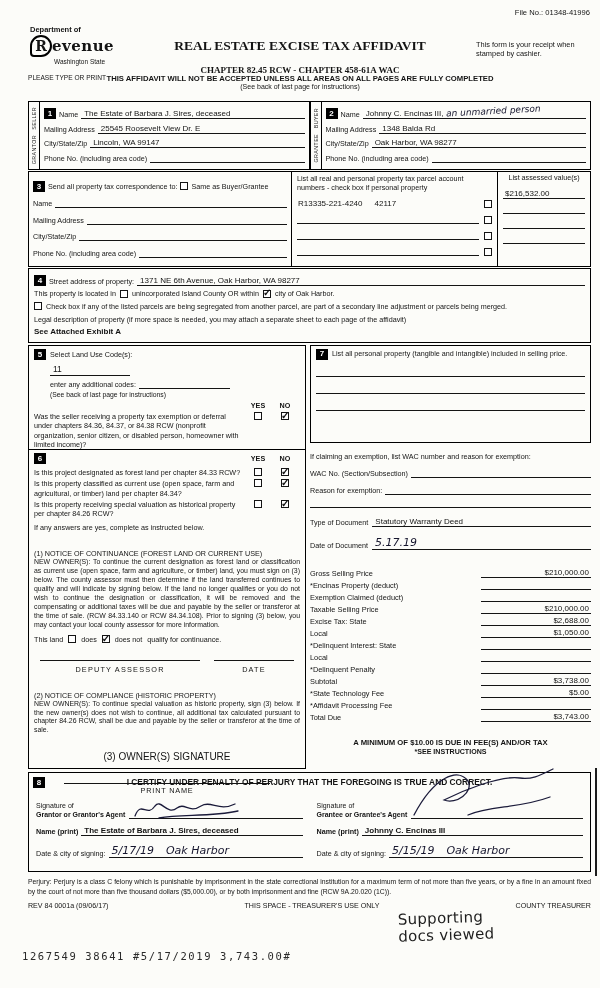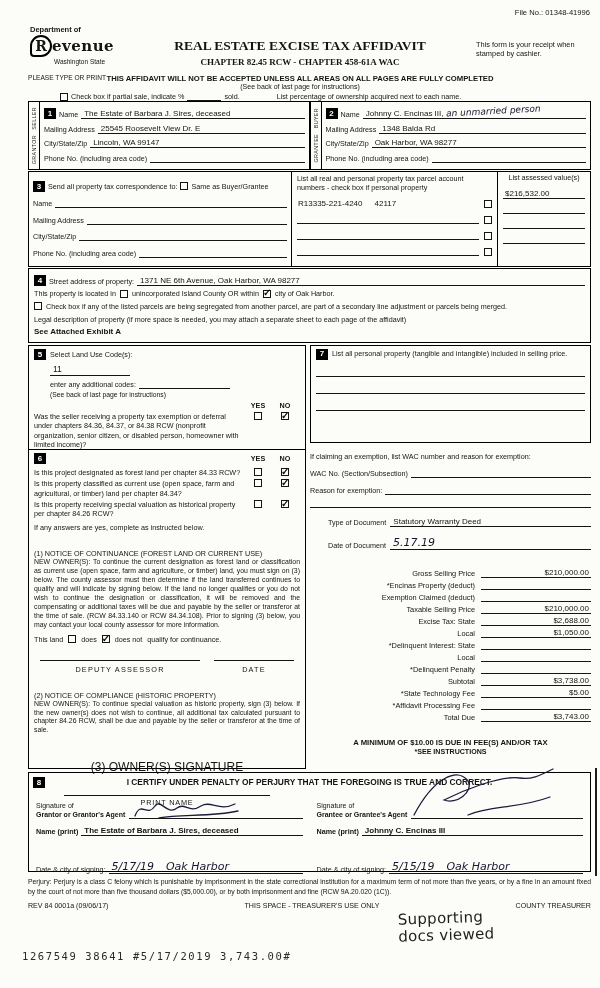--- a/index.html
+++ b/index.html
@@ -23,21 +23,21 @@
   .logo .dept{font-size:7.5px;font-weight:bold;}
   .logo .revrow{display:flex;align-items:center;margin-top:1px;}
   .rcirc{width:22px;height:22px;border:2px solid #000;border-radius:50% 50% 50% 4px;
          display:inline-flex;align-items:center;justify-content:center;
          font-family:"DejaVu Serif",serif;font-weight:bold;font-size:14px;}
   .evenue{font-family:"DejaVu Serif",serif;font-weight:bold;font-size:15px;letter-spacing:0.5px;}
   .wastate{font-size:6.5px;margin-top:1px;margin-left:24px;}
   .pleasetype{top:74px;left:28px;font-size:6.6px;}
   .titleblk{top:38px;left:150px;width:300px;text-align:center;}
   .titleblk .t1{font-family:"Liberation Serif",serif;font-weight:bold;font-size:13.5px;}
-  .titleblk .t2{font-family:"Liberation Serif",serif;font-weight:bold;font-size:9px;margin-top:3px;}
+  .titleblk .t2{font-family:"Liberation Serif",serif;font-weight:bold;font-size:9px;margin-top:11px;}
   .receiptnote{top:40px;right:12px;width:112px;font-size:7.4px;line-height:1.25;}
   .warnline{top:74px;left:0;width:100%;text-align:center;font-weight:bold;font-size:7.7px;}
   .seeback{top:83px;left:0;width:100%;text-align:center;font-size:7px;}
   .partialrow{top:92px;left:60px;width:530px;display:flex;align-items:flex-end;gap:3px;font-size:7.2px;}
   .pctline{width:34px;border-bottom:1px solid #141414;height:8px;}
   .ownlabel{margin-left:34px;}
   
   .parties{top:101px;left:28px;width:563px;height:69px;display:flex;}
   .party{flex:1;border:1px solid #000;display:flex;}
   .sidestrip{width:11px;border-right:1px solid #000;display:flex;flex-direction:column;
@@ -86,53 +86,53 @@
   .s6head .yn:last-child{margin-right:6px;}
   .ifyes{margin:4px 0 3px 0;}
   .ntitle{margin-top:14px;}
   .nbody{line-height:1.3;font-size:6.9px;text-align:justify;}
   .landrow{display:flex;align-items:center;gap:5px;margin:5px 0 2px 0;}
   .darow{display:flex;gap:14px;margin:6px 6px 3px 6px;}
   .dacell{flex:2;}
   .dacell.dt{flex:1;}
   .daline{border-bottom:1px solid #141414;height:9px;}
   .datext{text-align:center;font-size:7.3px;letter-spacing:1.2px;margin-top:4px;}
-  .ostitle{text-align:center;margin-top:25px;font-size:12px;}
+  .ostitle{text-align:center;margin-top:16px;font-size:10px;}
   .osline{border-bottom:1px solid #141414;height:22px;margin:0 30px;}
   .oslabel{text-align:center;margin-top:2px;font-size:7.3px;letter-spacing:0.8px;}
   
   .rightcol{top:345px;left:310px;width:281px;}
   .s7box{border:1px solid #000;padding:3px 5px;height:98px;display:flex;flex-direction:column;}
   .s7head{display:flex;gap:4px;align-items:flex-start;line-height:1.3;}
   .s7line{border-bottom:1px solid #141414;margin-top:16px;}
   .exm{margin-top:9px;}
   .wacrow,.reasonrow{display:flex;align-items:flex-end;gap:3px;margin-top:7px;}
   .exline{border-bottom:1px solid #141414;margin-top:12px;}
-  .docrow{display:flex;align-items:flex-end;gap:4px;margin-top:9px;margin-left:18px;}
+  .docrow{display:flex;align-items:flex-end;gap:4px;margin-top:9px;}
   .docrow:first-of-type{margin-top:16px;}
   .fees{margin-top:16px;}
   .feerow{display:flex;align-items:flex-end;height:12px;}
-  .feelabel{flex:1;text-align:right;padding-right:6px;font-size:7.4px;}
+  .feelabel{flex:1;padding-right:6px;font-size:7.4px;}
   .feeval{width:110px;border-bottom:1px solid #141414;text-align:right;font-size:8px;padding:0 2px;}
   .minnote{margin-top:16px;text-align:center;font-weight:bold;font-size:7.7px;}
   .seeins{text-align:center;font-weight:bold;font-size:7.1px;margin-top:1px;}
   
   .s8{top:772px;left:28px;width:563px;height:100px;border:1px solid #000;}
   .s8certify{position:relative;text-align:center;padding:4px 0 2px 0;}
   .s8certify .secnum{position:absolute;left:4px;top:4px;}
   .certifytext{font-weight:bold;font-size:8.4px;}
   .s8grid{display:flex;}
   .s8half{flex:1;padding:0 7px;position:relative;}
   .sigrow{display:flex;align-items:flex-end;height:30px;position:relative;}
   .siglbl{font-size:7px;line-height:1.3;flex:none;}
   .sigline{flex:1;border-bottom:1px solid #141414;height:9px;margin-left:4px;}
   .sigsvg{position:absolute;left:95px;bottom:-3px;}
   .bigscrawl{position:absolute;right:34px;top:-8px;pointer-events:none;}
   .nrow{display:flex;align-items:flex-end;gap:3px;margin-top:7px;font-weight:bold;}
-  .drow{display:flex;align-items:flex-end;gap:3px;margin-top:24px;}
+  .drow{display:flex;align-items:flex-end;gap:3px;margin-top:8px;}
   .handdate{font-size:11px;}
   .handcity{font-size:11px;margin-left:10px;}
   
   .perjury{top:877px;left:28px;width:563px;font-size:6.8px;line-height:1.4;text-align:justify;}
   .footrow{top:902px;left:28px;width:563px;display:flex;justify-content:space-between;font-size:7.1px;}
   .supporting{top:910px;left:398px;font-size:15px;transform:rotate(-2deg);color:#1d1d1d;
               font-family:"DejaVu Sans",sans-serif;line-height:1.15;letter-spacing:0.3px;}
   .stamp{top:950px;left:22px;font-family:"DejaVu Sans Mono",monospace;font-size:10.5px;
          letter-spacing:1.6px;color:#2a2a2a;}
   .artifact{position:absolute;right:3px;top:768px;width:2px;height:108px;background:#1c1c1c;}
@@ -159,27 +159,20 @@
   <div class="abs pleasetype">PLEASE TYPE OR PRINT</div>
 
   <div class="abs titleblk">
     <div class="t1">REAL ESTATE EXCISE TAX AFFIDAVIT</div>
     <div class="t2">CHAPTER 82.45 RCW - CHAPTER 458-61A WAC</div>
   </div>
   <div class="abs receiptnote">This form is your receipt when stamped by cashier.</div>
   <div class="abs warnline">THIS AFFIDAVIT WILL NOT BE ACCEPTED UNLESS ALL AREAS ON ALL PAGES ARE FULLY COMPLETED</div>
   <div class="abs seeback">(See back of last page for instructions)</div>
 
-  <div class="abs partialrow">
-    <span class="cb"></span>
-    <span>Check box if partial sale, indicate %</span>
-    <span class="pctline"></span>
-    <span>sold.</span>
-    <span class="ownlabel">List percentage of ownership acquired next to each name.</span>
-  </div>
 
   <div class="abs parties">
     <div class="party">
       <div class="sidestrip">
         <span class="vlabel">SELLER</span>
         <span class="vlabel">GRANTOR</span>
       </div>
       <div class="partybody">
         <div class="prow">
           <span class="secnum">1</span>

